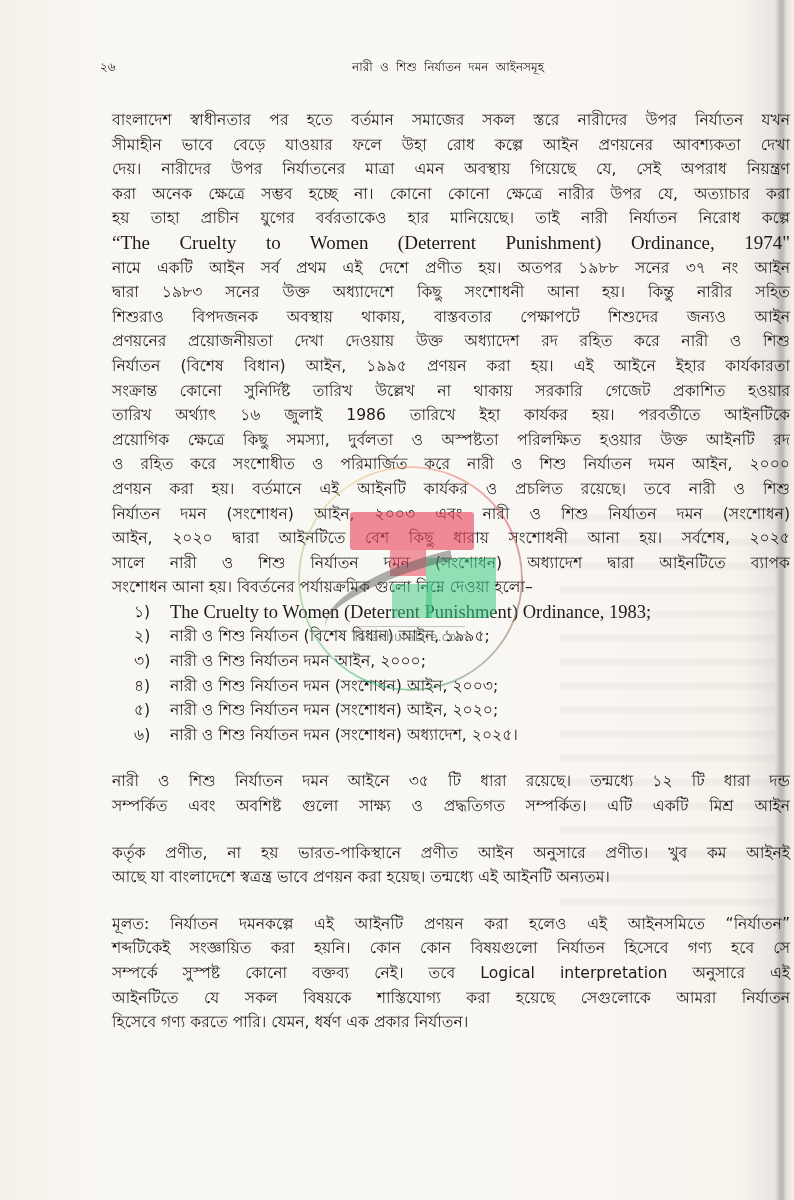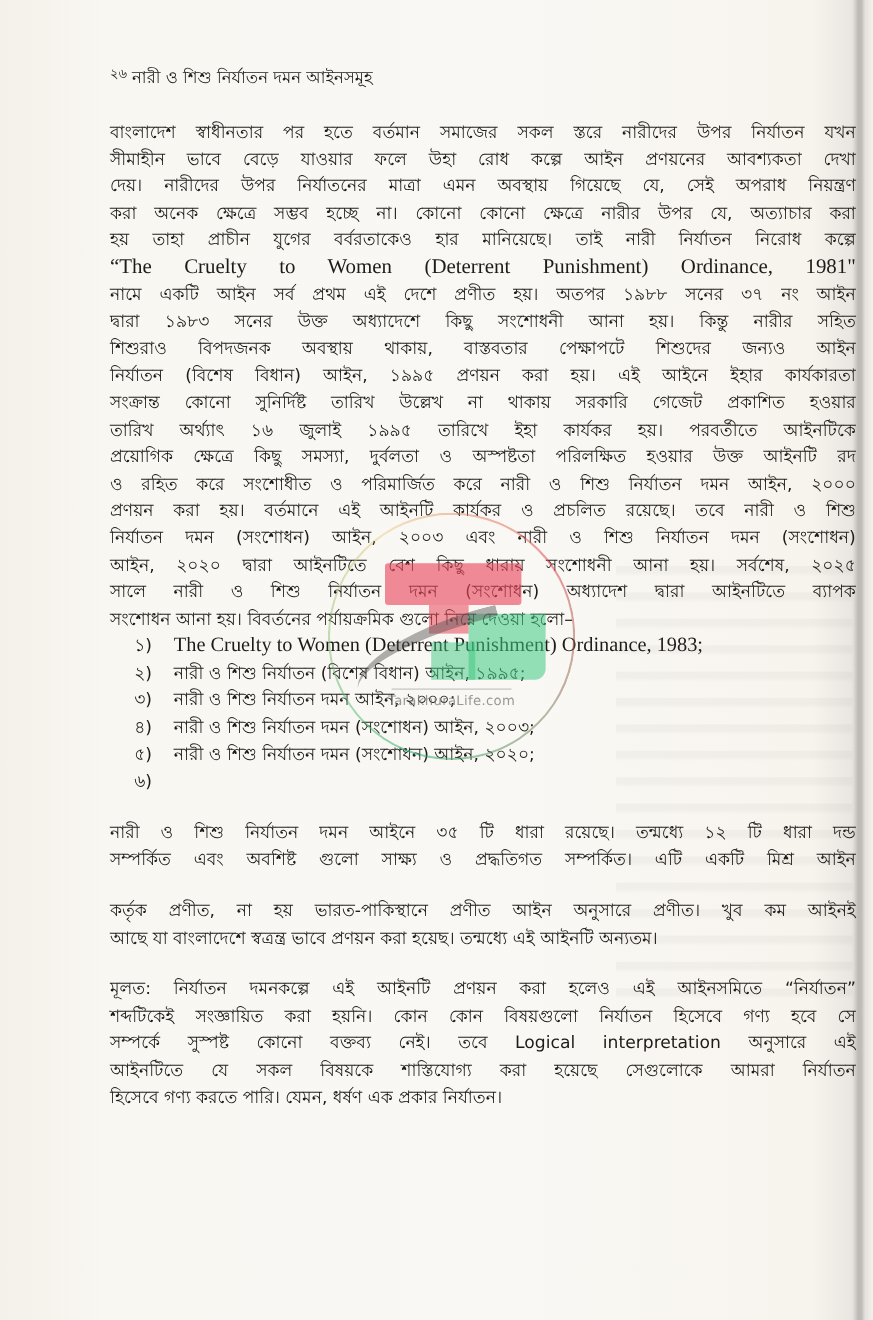--- a/index.html
+++ b/index.html
@@ -36,27 +36,28 @@
     height: 26px;
   }
   .page-number {
     position: absolute;
     left: 0; top: 0;
     font-size: 12px;
   }
   .book-title {
     position: absolute;
     left: 0; right: 0; top: 0;
-    text-align: left;
-    font-size: 15px;
+    text-align: center;
+    font-size: 12px;
     padding-left: 20px;
+    font-family: Liberation Mono, monospace;
   }
   .body-text {
     position: absolute;
-    left: 100px;
+    left: 112px;
     top: 108px;
     width: 678px;
     font-size: 15.6px;
     line-height: 24.6px;
   }
   .para {
     margin: 0;
     text-align: justify;
     text-align-last: left;
   }
@@ -169,27 +170,28 @@
   </div>
 
   <div class="body-text">
 
     <p class="para">
       <span class="line">বাংলাদেশ স্বাধীনতার পর হতে বর্তমান সমাজের সকল স্তরে নারীদের উপর নির্যাতন যখন</span>
       <span class="line">সীমাহীন ভাবে বেড়ে যাওয়ার ফলে উহা রোধ কল্পে আইন প্রণয়নের আবশ্যকতা দেখা</span>
       <span class="line">দেয়। নারীদের উপর নির্যাতনের মাত্রা এমন অবস্থায় গিয়েছে যে, সেই অপরাধ নিয়ন্ত্রণ</span>
       <span class="line">করা অনেক ক্ষেত্রে সম্ভব হচ্ছে না। কোনো কোনো ক্ষেত্রে নারীর উপর যে, অত্যাচার করা</span>
       <span class="line">হয় তাহা প্রাচীন যুগের বর্বরতাকেও হার মানিয়েছে। তাই নারী নির্যাতন নিরোধ কল্পে</span>
-      <span class="line latin">“The Cruelty to Women (Deterrent Punishment) Ordinance, 1981"</span>
+      <span class="line latin">“The Cruelty to Women (Deterrent Punishment) Ordinance, 1974"</span>
       <span class="line">নামে একটি আইন সর্ব প্রথম এই দেশে প্রণীত হয়। অতপর ১৯৮৮ সনের ৩৭ নং আইন</span>
       <span class="line">দ্বারা ১৯৮৩ সনের উক্ত অধ্যাদেশে কিছু সংশোধনী আনা হয়। কিন্তু নারীর সহিত</span>
       <span class="line">শিশুরাও বিপদজনক অবস্থায় থাকায়, বাস্তবতার পেক্ষাপটে শিশুদের জন্যও আইন</span>
+      <span class="line">প্রণয়নের প্রয়োজনীয়তা দেখা দেওয়ায় উক্ত অধ্যাদেশ রদ রহিত করে নারী ও শিশু</span>
       <span class="line">নির্যাতন (বিশেষ বিধান) আইন, ১৯৯৫ প্রণয়ন করা হয়। এই আইনে ইহার কার্যকারতা</span>
       <span class="line">সংক্রান্ত কোনো সুনির্দিষ্ট তারিখ উল্লেখ না থাকায় সরকারি গেজেট প্রকাশিত হওয়ার</span>
-      <span class="line">তারিখ অর্থ্যাৎ ১৬ জুলাই ১৯৯৫ তারিখে ইহা কার্যকর হয়। পরবর্তীতে আইনটিকে</span>
+      <span class="line">তারিখ অর্থ্যাৎ ১৬ জুলাই 1986 তারিখে ইহা কার্যকর হয়। পরবর্তীতে আইনটিকে</span>
       <span class="line">প্রয়োগিক ক্ষেত্রে কিছু সমস্যা, দুর্বলতা ও অস্পষ্টতা পরিলক্ষিত হওয়ার উক্ত আইনটি রদ</span>
       <span class="line">ও রহিত করে সংশোধীত ও পরিমার্জিত করে নারী ও শিশু নির্যাতন দমন আইন, ২০০০</span>
       <span class="line">প্রণয়ন করা হয়। বর্তমানে এই আইনটি কার্যকর ও প্রচলিত রয়েছে। তবে নারী ও শিশু</span>
       <span class="line">নির্যাতন দমন (সংশোধন) আইন, ২০০৩ এবং নারী ও শিশু নির্যাতন দমন (সংশোধন)</span>
       <span class="line">আইন, ২০২০ দ্বারা আইনটিতে বেশ কিছু ধারায় সংশোধনী আনা হয়। সর্বশেষ, ২০২৫</span>
       <span class="line">সালে নারী ও শিশু নির্যাতন দমন (সংশোধন) অধ্যাদেশ দ্বারা আইনটিতে ব্যাপক</span>
       <span class="line last">সংশোধন আনা হয়। বিবর্তনের পর্যায়ক্রমিক গুলো নিম্নে দেওয়া হলো–</span>
     </p>
 
     <ul class="list">
@@ -208,20 +210,21 @@
       <li>
         <span class="num">৪)</span>
         <span>নারী ও শিশু নির্যাতন দমন (সংশোধন) আইন, ২০০৩;</span>
       </li>
       <li>
         <span class="num">৫)</span>
         <span>নারী ও শিশু নির্যাতন দমন (সংশোধন) আইন, ২০২০;</span>
       </li>
       <li>
         <span class="num">৬)</span>
+        <span>নারী ও শিশু নির্যাতন দমন (সংশোধন) অধ্যাদেশ, ২০২৫।</span>
       </li>
     </ul>
 
     <p class="para gap">
       <span class="line">নারী ও শিশু নির্যাতন দমন আইনে ৩৫ টি ধারা রয়েছে। তন্মধ্যে ১২ টি ধারা দন্ড</span>
       <span class="line">সম্পর্কিত এবং অবশিষ্ট গুলো সাক্ষ্য ও প্রদ্ধতিগত সম্পর্কিত। এটি একটি মিশ্র আইন</span>
     </p>
 
     <p class="para gap">
       <span class="line">কর্তৃক প্রণীত, না হয় ভারত-পাকিস্থানে প্রণীত আইন অনুসারে প্রণীত। খুব কম আইনই</span>

